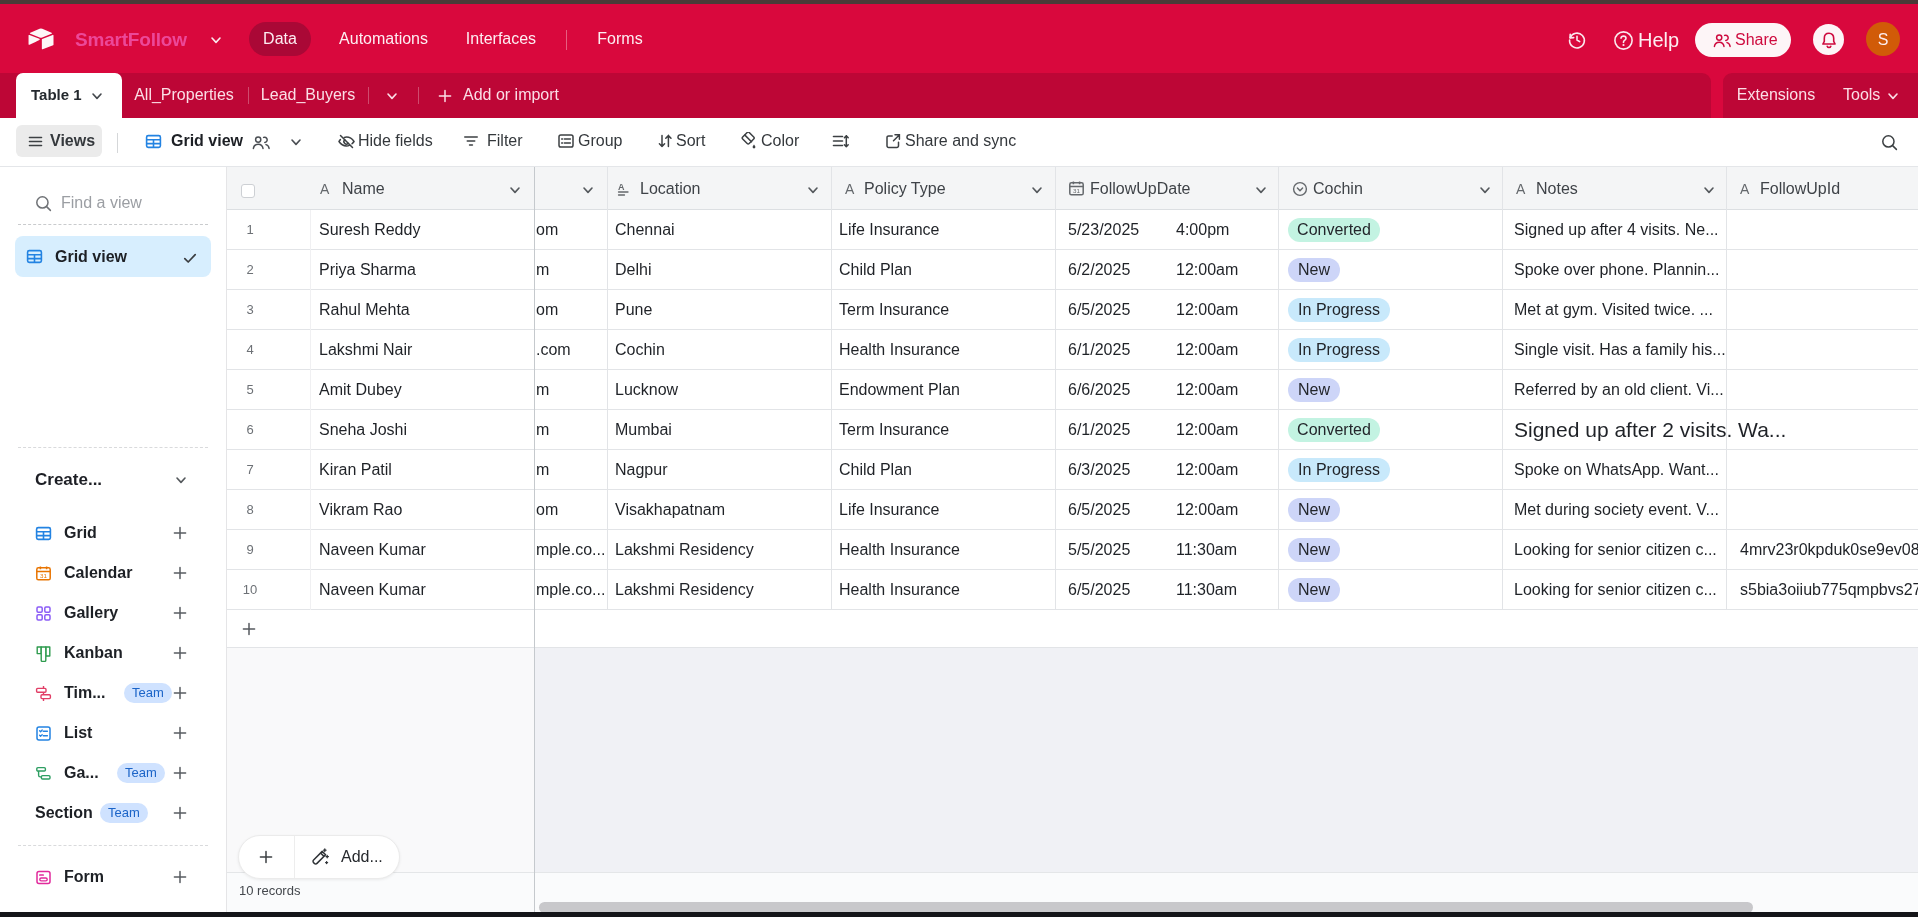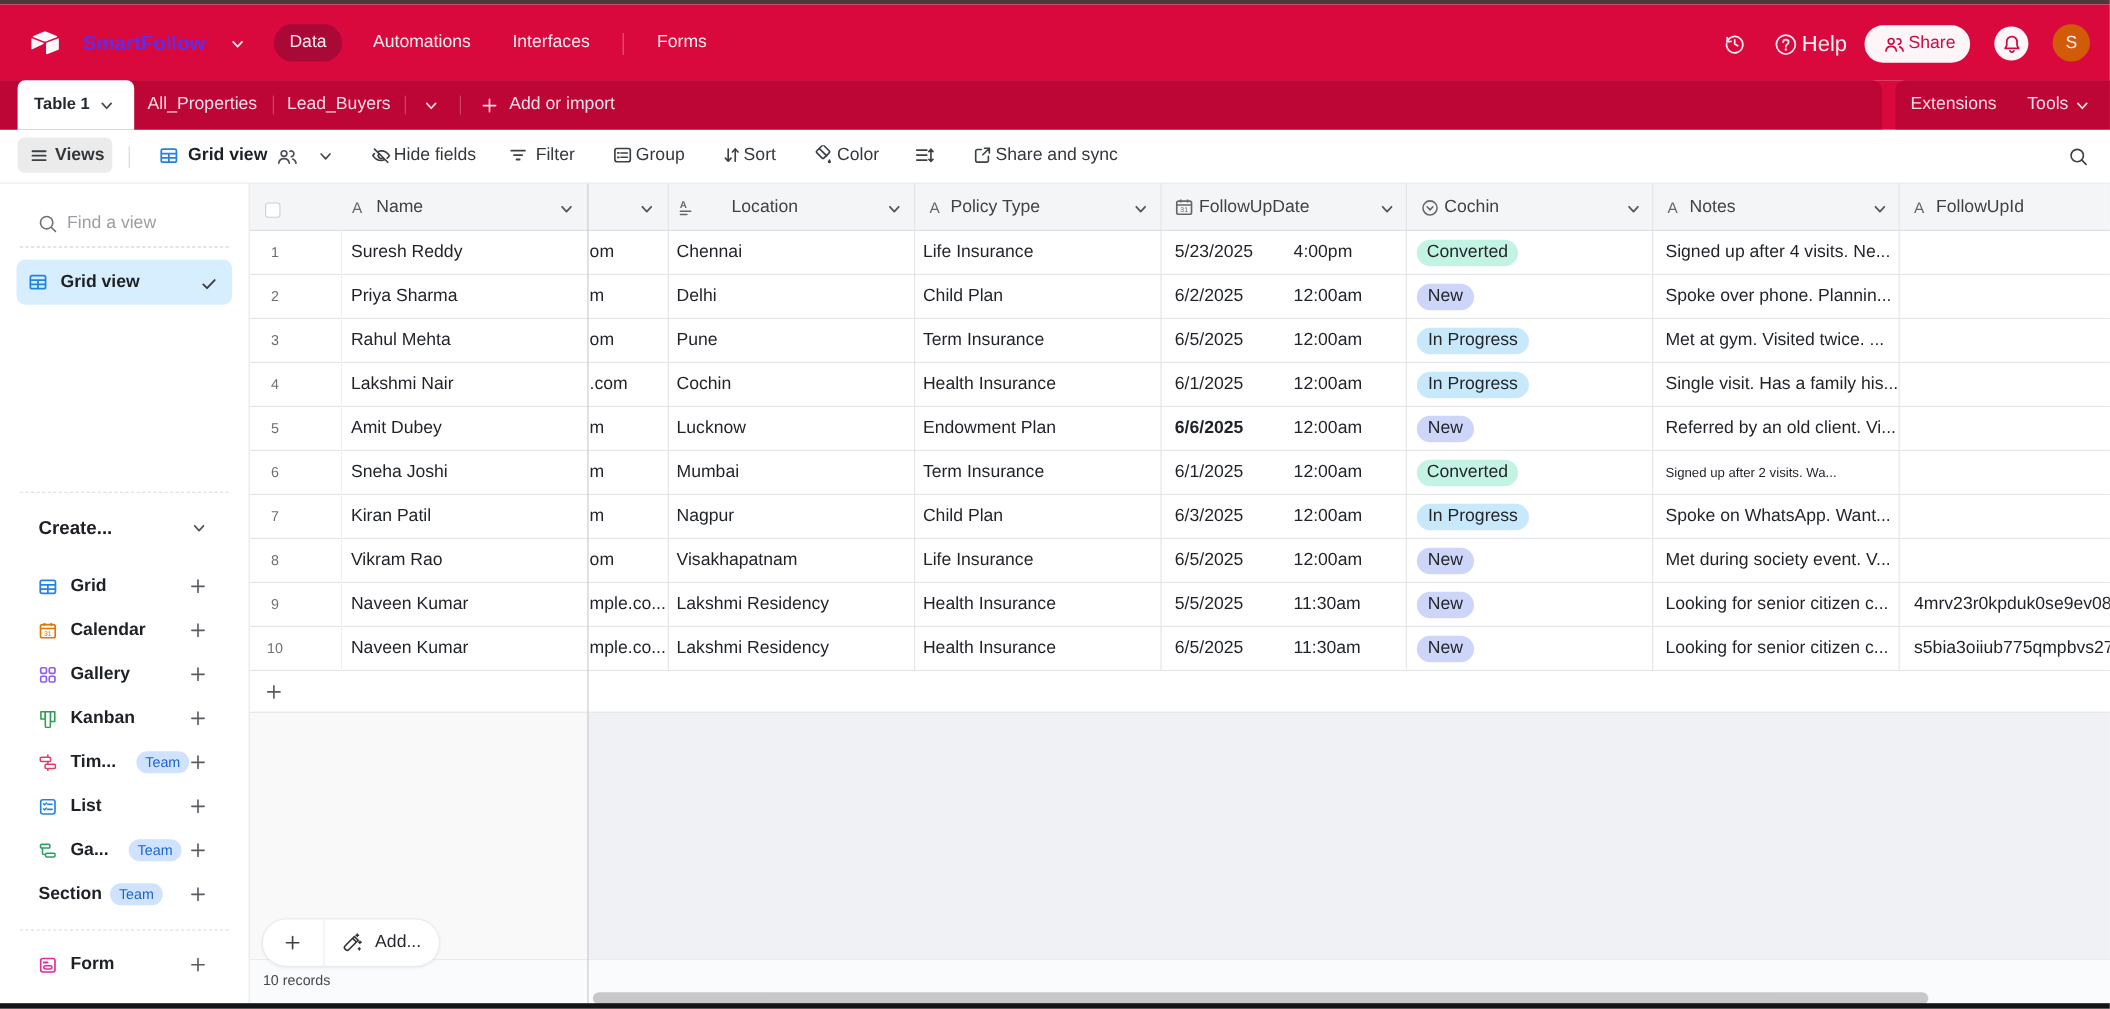--- a/index.html
+++ b/index.html
@@ -6,21 +6,21 @@
 </style></head><body>
 <div style="position:absolute;left:0px;top:0px;width:1918px;height:4px;background:#4a3b38;"></div>
 <div style="position:absolute;left:0px;top:4px;width:1918px;height:69px;background:#d9083d;"></div>
 <div style="position:absolute;left:27px;top:27px;line-height:0;"><svg width="28" height="24" viewBox="0 0 28 24" fill="none">
       <g fill="#fdf6f8">
         <path d="M12.6 1.8 3.3 5.65c-.52.21-.51.95.01 1.16l9.34 3.7c.82.33 1.73.33 2.55 0l9.34-3.7c.52-.21.53-.95.01-1.16L15.3 1.8a3.6 3.6 0 0 0-2.7 0Z"></path>
         <path d="M14.85 12.5v9.24c0 .44.44.74.85.58l10.4-4.03c.24-.1.4-.33.4-.58v-9.24c0-.44-.44-.74-.85-.58l-10.4 4.03a.62.62 0 0 0-.4.58Z"></path>
         <path d="M12.4 13 9.3 14.5l-.3.15-6.52 3.12c-.41.2-.94-.1-.94-.56V8.53c0-.17.09-.31.2-.42.05-.05.1-.09.16-.12.15-.09.38-.12.57-.04l9.88 3.92c.5.2.54.9.05 1.13Z"></path>
       </g>
     </svg></div>
-<div style="position:absolute;left:75px;top:28px;font-size:19px;color:#6d28d9;font-weight:700;line-height:24px;white-space:pre;letter-spacing:-0.2px;">SmartFollow</div>
+<div style="position:absolute;left:75px;top:28px;font-size:19px;color:#ec4899;font-weight:700;line-height:24px;white-space:pre;letter-spacing:-0.2px;">SmartFollow</div>
 <div style="position:absolute;left:209px;top:33px;line-height:0;"><svg width="14" height="14" viewBox="0 0 14 14" fill="none">
       <path d="M3 5 7 9.4 11 5" stroke="#fbe9ee" stroke-width="1.6" stroke-linecap="round" stroke-linejoin="round"></path>
     </svg></div>
 <div style="position:absolute;left:249px;top:22px;width:62px;height:34px;background:#aa0836;border-radius:17px;"></div>
 <div style="position:absolute;left:249px;top:29px;width:62px;text-align:center;font-size:16px;color:#fdeef2;font-weight:400;line-height:20px;white-space:pre;">Data</div>
 <div style="position:absolute;left:334px;top:29px;width:94px;text-align:right;font-size:16px;color:#fdeef2;font-weight:400;line-height:20px;white-space:pre;">Automations</div>
 <div style="position:absolute;left:464px;top:29px;width:74px;text-align:center;font-size:16px;color:#fdeef2;font-weight:400;line-height:20px;white-space:pre;">Interfaces</div>
 <div style="position:absolute;left:566px;top:30px;width:1px;height:20px;background:rgba(255,255,255,0.35);"></div>
 <div style="position:absolute;left:596px;top:29px;width:48px;text-align:center;font-size:16px;color:#fdeef2;font-weight:400;line-height:20px;white-space:pre;">Forms</div>
 <div style="position:absolute;left:1566px;top:29px;line-height:0;"><svg width="22" height="22" viewBox="0 0 22 22" fill="none">
@@ -166,21 +166,21 @@
 <div style="position:absolute;left:508px;top:183px;line-height:0;"><svg width="14" height="14" viewBox="0 0 14 14" fill="none">
       <path d="M3 5 7 9.4 11 5" stroke="#54585c" stroke-width="1.6" stroke-linecap="round" stroke-linejoin="round"></path>
     </svg></div>
 <div style="position:absolute;left:581px;top:183px;line-height:0;"><svg width="14" height="14" viewBox="0 0 14 14" fill="none">
       <path d="M3 5 7 9.4 11 5" stroke="#54585c" stroke-width="1.6" stroke-linecap="round" stroke-linejoin="round"></path>
     </svg></div>
 <div style="position:absolute;left:617px;top:180px;line-height:0;"><svg width="17" height="17" viewBox="0 0 17 17" fill="none">
       <text x="1" y="9.5" font-family="Liberation Sans" font-size="9" font-weight="bold" fill="#64686c" stroke="none">A</text>
       <path d="M1.5 12h9.5M1.5 15h6" stroke="#64686c" stroke-width="1.3" stroke-linecap="round"></path>
     </svg></div>
-<div style="position:absolute;left:640px;top:178px;font-size:16px;color:#3f4348;font-weight:400;line-height:22px;white-space:pre;margin-left:25px;">Location</div>
+<div style="position:absolute;left:640px;top:178px;font-size:16px;color:#3f4348;font-weight:400;line-height:22px;white-space:pre;">Location</div>
 <div style="position:absolute;left:806px;top:183px;line-height:0;"><svg width="14" height="14" viewBox="0 0 14 14" fill="none">
       <path d="M3 5 7 9.4 11 5" stroke="#54585c" stroke-width="1.6" stroke-linecap="round" stroke-linejoin="round"></path>
     </svg></div>
 <div style="position:absolute;left:845px;top:178px;font-size:14px;color:#64686c;font-weight:400;line-height:22px;white-space:pre;">A</div>
 <div style="position:absolute;left:864px;top:178px;font-size:16px;color:#3f4348;font-weight:400;line-height:22px;white-space:pre;">Policy Type</div>
 <div style="position:absolute;left:1030px;top:183px;line-height:0;"><svg width="14" height="14" viewBox="0 0 14 14" fill="none">
       <path d="M3 5 7 9.4 11 5" stroke="#54585c" stroke-width="1.6" stroke-linecap="round" stroke-linejoin="round"></path>
     </svg></div>
 <div style="position:absolute;left:1068px;top:180px;line-height:0;"><svg width="17" height="17" viewBox="0 0 17 17" fill="none">
       <rect x="1.8" y="2.8" width="13.4" height="12" rx="1.6" stroke="#64686c" stroke-width="1.5"></rect>
@@ -244,35 +244,35 @@
 <div style="position:absolute;left:1068px;top:340px;font-size:16px;color:#1f2227;font-weight:400;line-height:20px;white-space:pre;">6/1/2025</div>
 <div style="position:absolute;left:1176px;top:340px;font-size:16px;color:#1f2227;font-weight:400;line-height:20px;white-space:pre;">12:00am</div>
 <div style="position:absolute;left:1288px;top:338px;width:102px;height:24px;background:#c8e9fb;border-radius:12px;"></div>
 <div style="position:absolute;left:1288px;top:340px;width:102px;text-align:center;font-size:16px;color:#23262b;font-weight:400;line-height:20px;white-space:pre;">In Progress</div>
 <div style="position:absolute;left:1514px;top:340px;font-size:16px;color:#1f2227;font-weight:400;line-height:20px;white-space:pre;">Single visit. Has a family his...</div>
 <div style="position:absolute;left:230px;top:380px;width:40px;text-align:center;font-size:13px;color:#6d7176;font-weight:400;line-height:20px;white-space:pre;">5</div>
 <div style="position:absolute;left:319px;top:380px;font-size:16px;color:#1f2227;font-weight:400;line-height:20px;white-space:pre;">Amit Dubey</div>
 <div style="position:absolute;left:536px;top:380px;font-size:16px;color:#1f2227;font-weight:400;line-height:20px;white-space:pre;">m</div>
 <div style="position:absolute;left:615px;top:380px;font-size:16px;color:#1f2227;font-weight:400;line-height:20px;white-space:pre;">Lucknow</div>
 <div style="position:absolute;left:839px;top:380px;font-size:16px;color:#1f2227;font-weight:400;line-height:20px;white-space:pre;">Endowment Plan</div>
-<div style="position:absolute;left:1068px;top:380px;font-size:16px;color:#1f2227;font-weight:700;line-height:20px;white-space:pre;">6/6/2025</div>
+<div style="position:absolute;left:1068px;top:380px;font-size:16px;color:#1f2227;font-weight:400;line-height:20px;white-space:pre;">6/6/2025</div>
 <div style="position:absolute;left:1176px;top:380px;font-size:16px;color:#1f2227;font-weight:400;line-height:20px;white-space:pre;">12:00am</div>
 <div style="position:absolute;left:1288px;top:378px;width:52px;height:24px;background:#cdd5f8;border-radius:12px;"></div>
 <div style="position:absolute;left:1288px;top:380px;width:52px;text-align:center;font-size:16px;color:#23262b;font-weight:400;line-height:20px;white-space:pre;">New</div>
 <div style="position:absolute;left:1514px;top:380px;font-size:16px;color:#1f2227;font-weight:400;line-height:20px;white-space:pre;">Referred by an old client. Vi...</div>
 <div style="position:absolute;left:230px;top:420px;width:40px;text-align:center;font-size:13px;color:#6d7176;font-weight:400;line-height:20px;white-space:pre;">6</div>
 <div style="position:absolute;left:319px;top:420px;font-size:16px;color:#1f2227;font-weight:400;line-height:20px;white-space:pre;">Sneha Joshi</div>
 <div style="position:absolute;left:536px;top:420px;font-size:16px;color:#1f2227;font-weight:400;line-height:20px;white-space:pre;">m</div>
 <div style="position:absolute;left:615px;top:420px;font-size:16px;color:#1f2227;font-weight:400;line-height:20px;white-space:pre;">Mumbai</div>
 <div style="position:absolute;left:839px;top:420px;font-size:16px;color:#1f2227;font-weight:400;line-height:20px;white-space:pre;">Term Insurance</div>
 <div style="position:absolute;left:1068px;top:420px;font-size:16px;color:#1f2227;font-weight:400;line-height:20px;white-space:pre;">6/1/2025</div>
 <div style="position:absolute;left:1176px;top:420px;font-size:16px;color:#1f2227;font-weight:400;line-height:20px;white-space:pre;">12:00am</div>
 <div style="position:absolute;left:1288px;top:418px;width:92px;height:24px;background:#c3f3e2;border-radius:12px;"></div>
 <div style="position:absolute;left:1288px;top:420px;width:92px;text-align:center;font-size:16px;color:#23262b;font-weight:400;line-height:20px;white-space:pre;">Converted</div>
-<div style="position:absolute;left:1514px;top:420px;font-size:12px;color:#1f2227;font-weight:400;line-height:20px;white-space:pre;">Signed up after 2 visits. Wa...</div>
+<div style="position:absolute;left:1514px;top:420px;font-size:21px;color:#1f2227;font-weight:400;line-height:20px;white-space:pre;">Signed up after 2 visits. Wa...</div>
 <div style="position:absolute;left:230px;top:460px;width:40px;text-align:center;font-size:13px;color:#6d7176;font-weight:400;line-height:20px;white-space:pre;">7</div>
 <div style="position:absolute;left:319px;top:460px;font-size:16px;color:#1f2227;font-weight:400;line-height:20px;white-space:pre;">Kiran Patil</div>
 <div style="position:absolute;left:536px;top:460px;font-size:16px;color:#1f2227;font-weight:400;line-height:20px;white-space:pre;">m</div>
 <div style="position:absolute;left:615px;top:460px;font-size:16px;color:#1f2227;font-weight:400;line-height:20px;white-space:pre;">Nagpur</div>
 <div style="position:absolute;left:839px;top:460px;font-size:16px;color:#1f2227;font-weight:400;line-height:20px;white-space:pre;">Child Plan</div>
 <div style="position:absolute;left:1068px;top:460px;font-size:16px;color:#1f2227;font-weight:400;line-height:20px;white-space:pre;">6/3/2025</div>
 <div style="position:absolute;left:1176px;top:460px;font-size:16px;color:#1f2227;font-weight:400;line-height:20px;white-space:pre;">12:00am</div>
 <div style="position:absolute;left:1288px;top:458px;width:102px;height:24px;background:#c8e9fb;border-radius:12px;"></div>
 <div style="position:absolute;left:1288px;top:460px;width:102px;text-align:center;font-size:16px;color:#23262b;font-weight:400;line-height:20px;white-space:pre;">In Progress</div>
 <div style="position:absolute;left:1514px;top:460px;font-size:16px;color:#1f2227;font-weight:400;line-height:20px;white-space:pre;">Spoke on WhatsApp. Want...</div>

